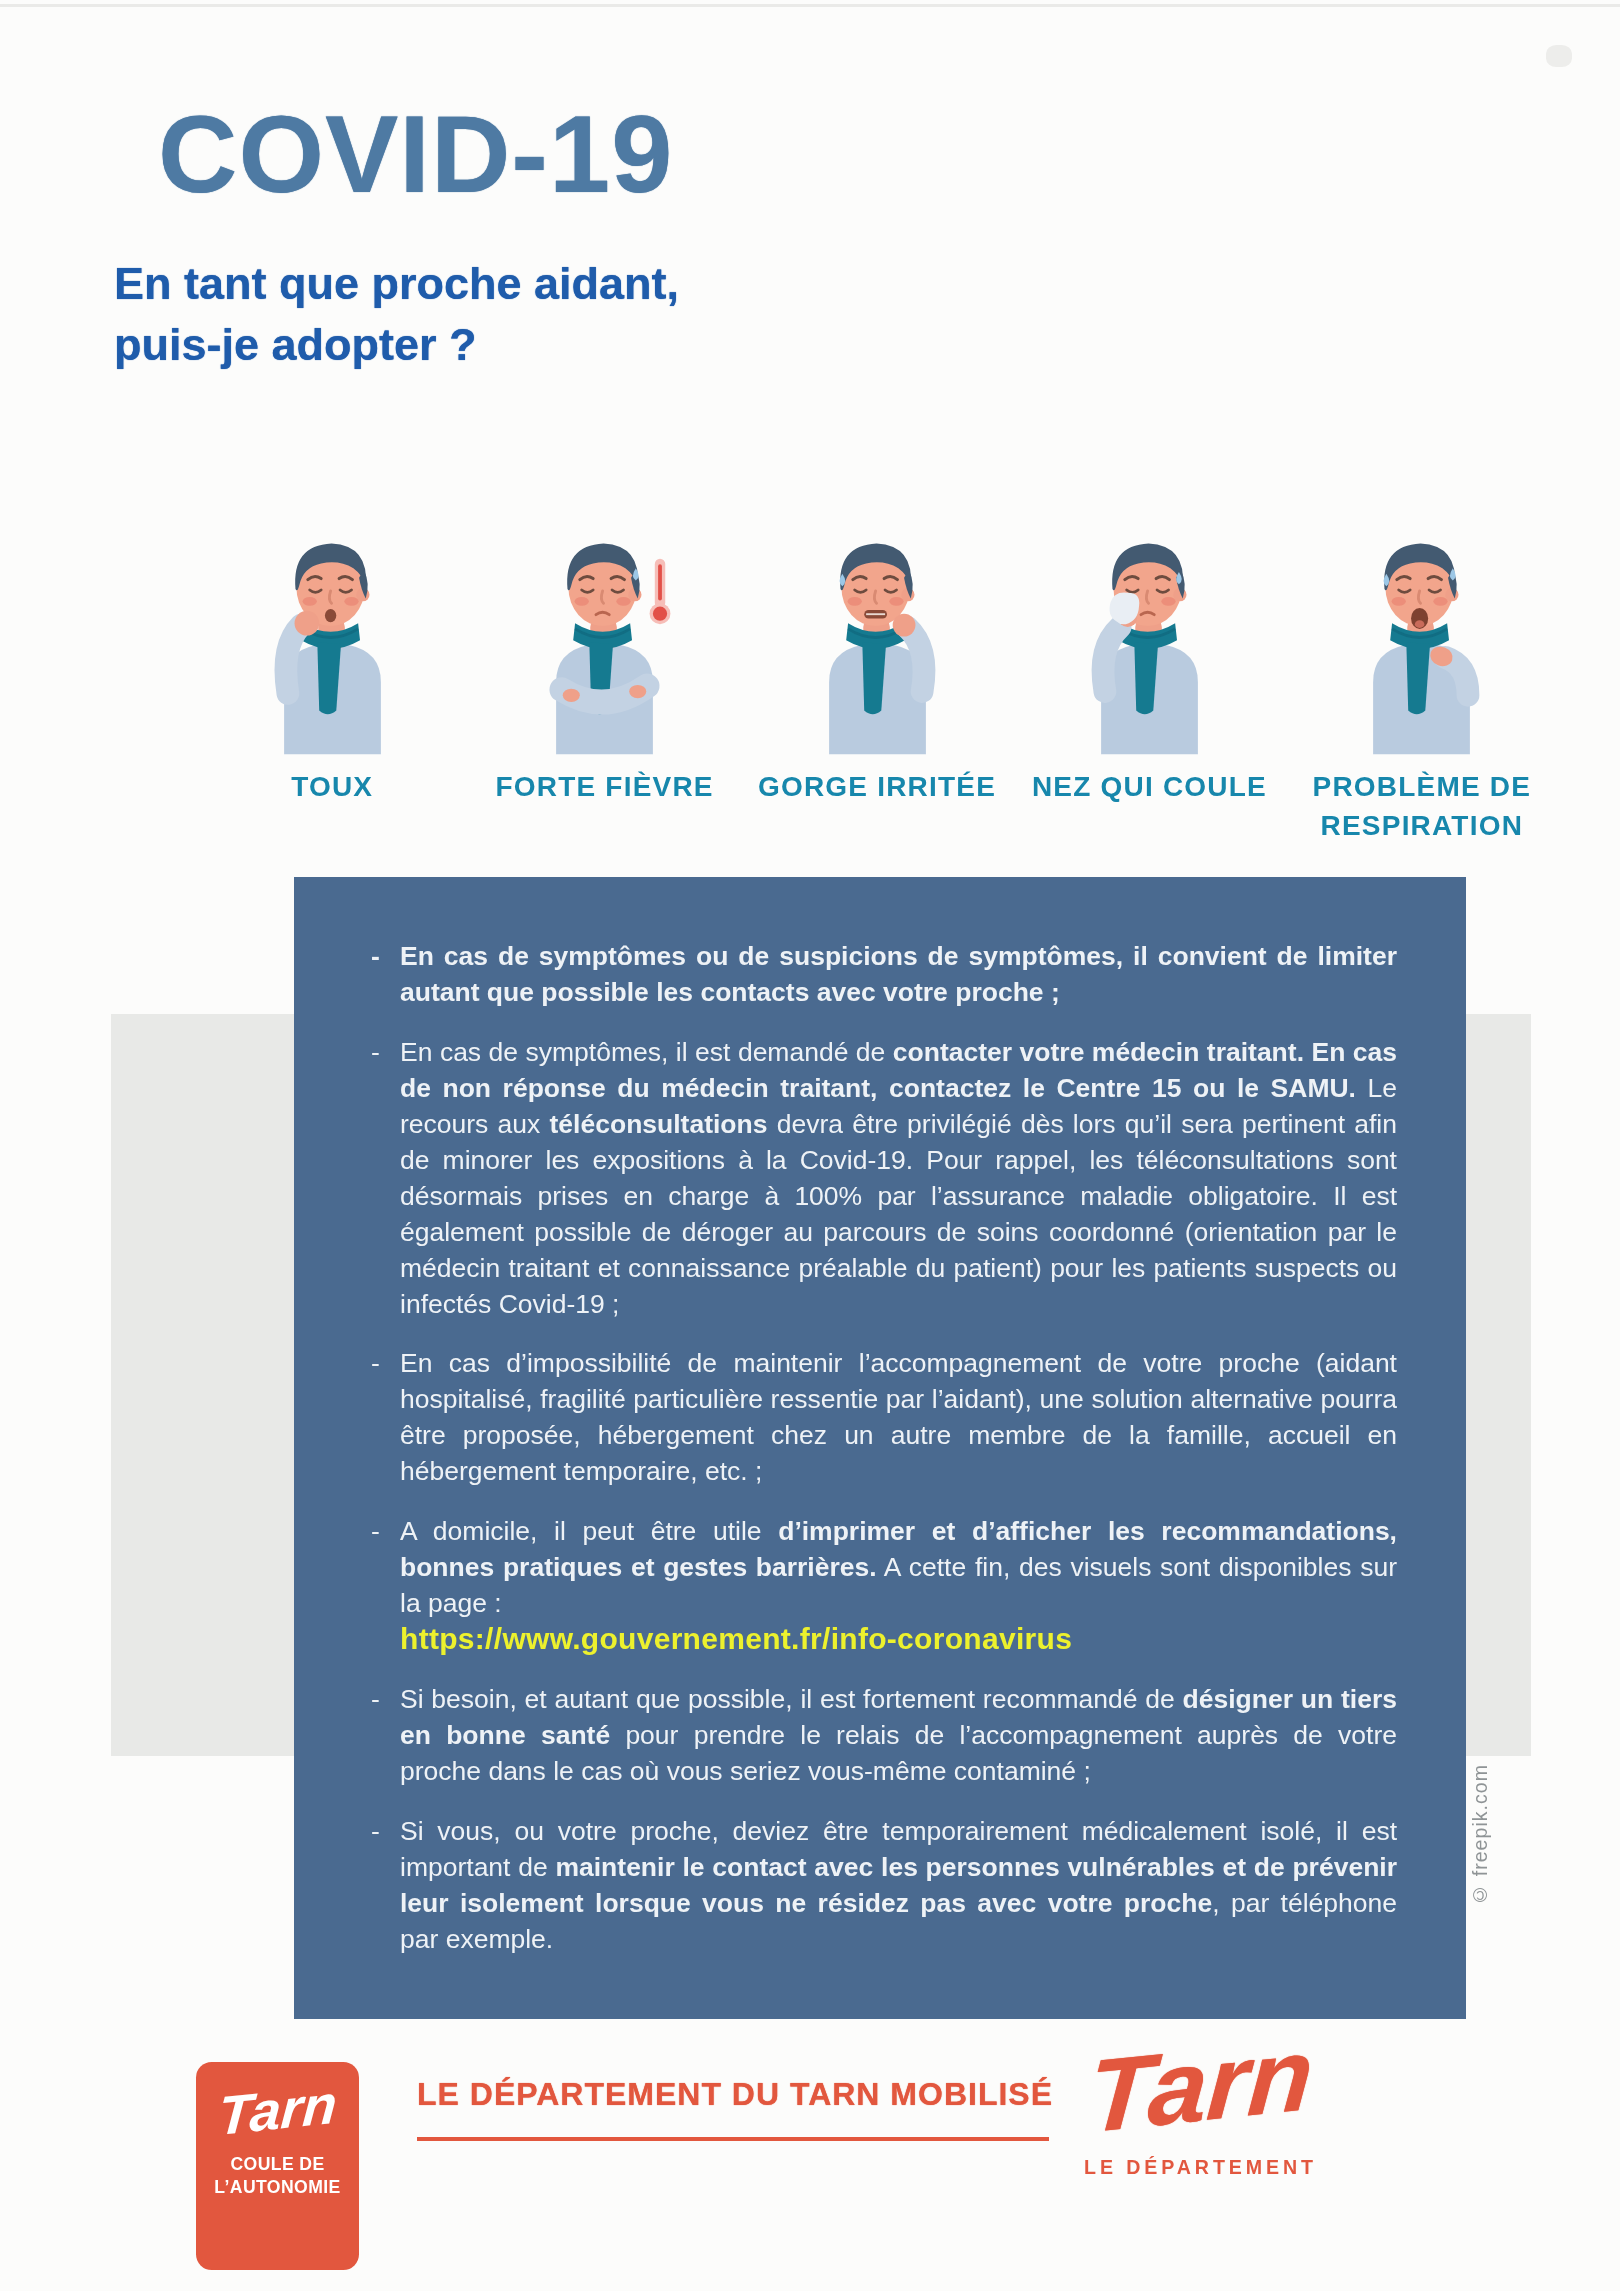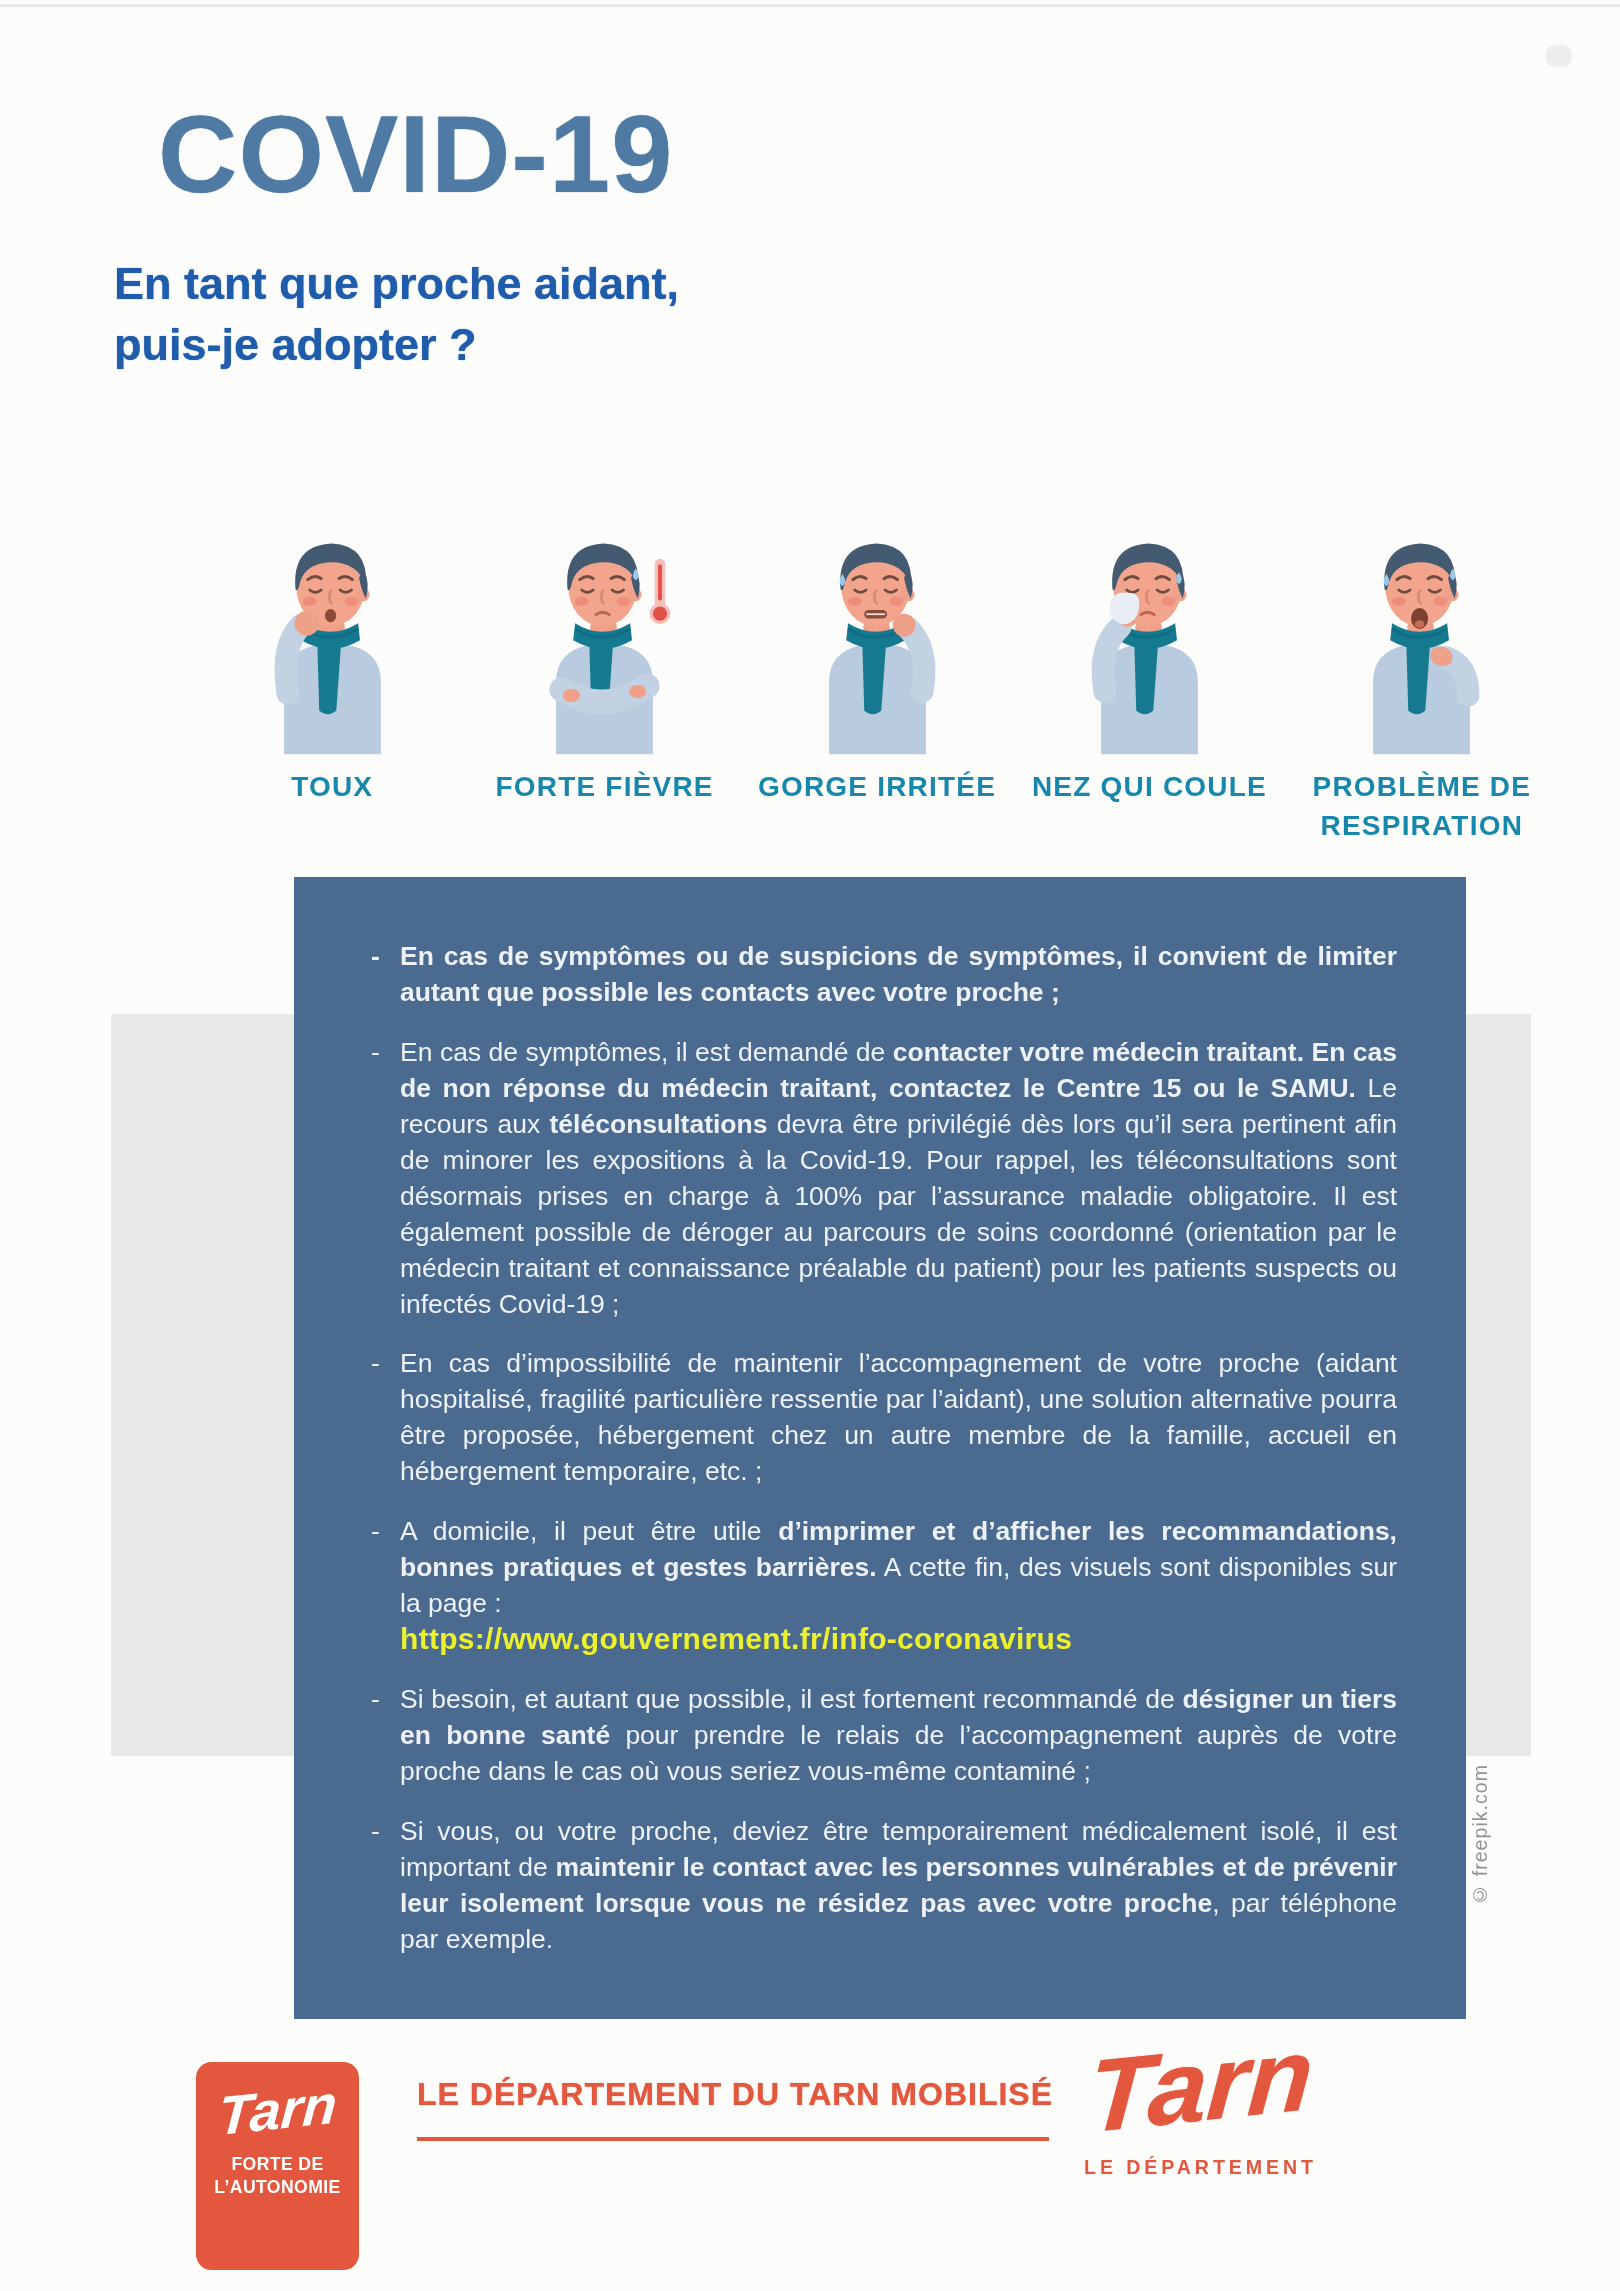--- a/index.html
+++ b/index.html
@@ -243,21 +243,21 @@
         <div class="bullet"><span class="dash">-</span><span><span>Si besoin, et autant que possible, il est fortement recommandé de </span><span class="b">désigner un tiers en bonne santé</span><span> pour prendre le relais de l’accompagnement auprès de votre proche dans le cas où vous seriez vous-même contaminé ;</span></span></div>
         <div class="bullet"><span class="dash">-</span><span><span>Si vous, ou votre proche, deviez être temporairement médicalement isolé, il est important de </span><span class="b">maintenir le contact avec les personnes vulnérables et de prévenir leur isolement lorsque vous ne résidez pas avec votre proche</span><span>, par téléphone par exemple.</span></span></div>
       </div>
   </div>
 
   <div class="credit">© freepik.com</div>
 
   <div class="mda-logo">
     <div class="mda-script script">Tarn</div>
     <div class="mda-lines">
-      <div>FORTE DE</div>
+      <div>COULE DE</div>
       <div>L’AUTONOMIE</div>
     </div>
   </div>
 
   <div class="footer-center">
     <div class="footer-headline">LE DÉPARTEMENT DU TARN MOBILISÉ</div>
     <div class="footer-divider"></div>
   </div>
 
   <div class="dept-logo">

